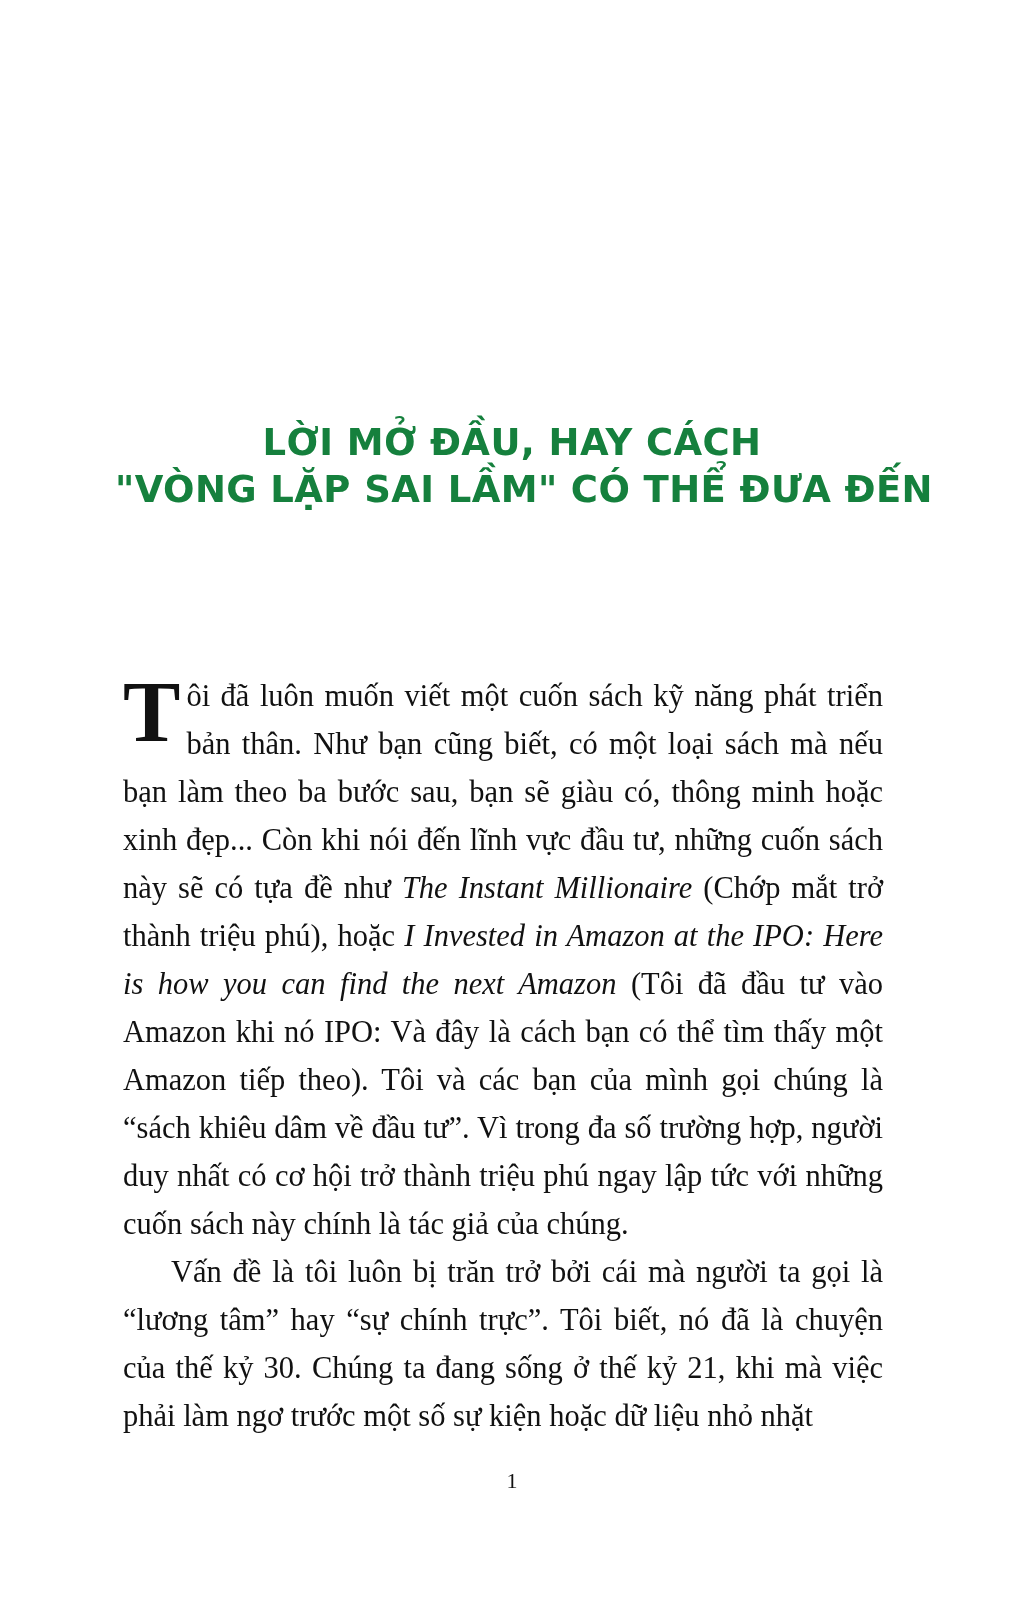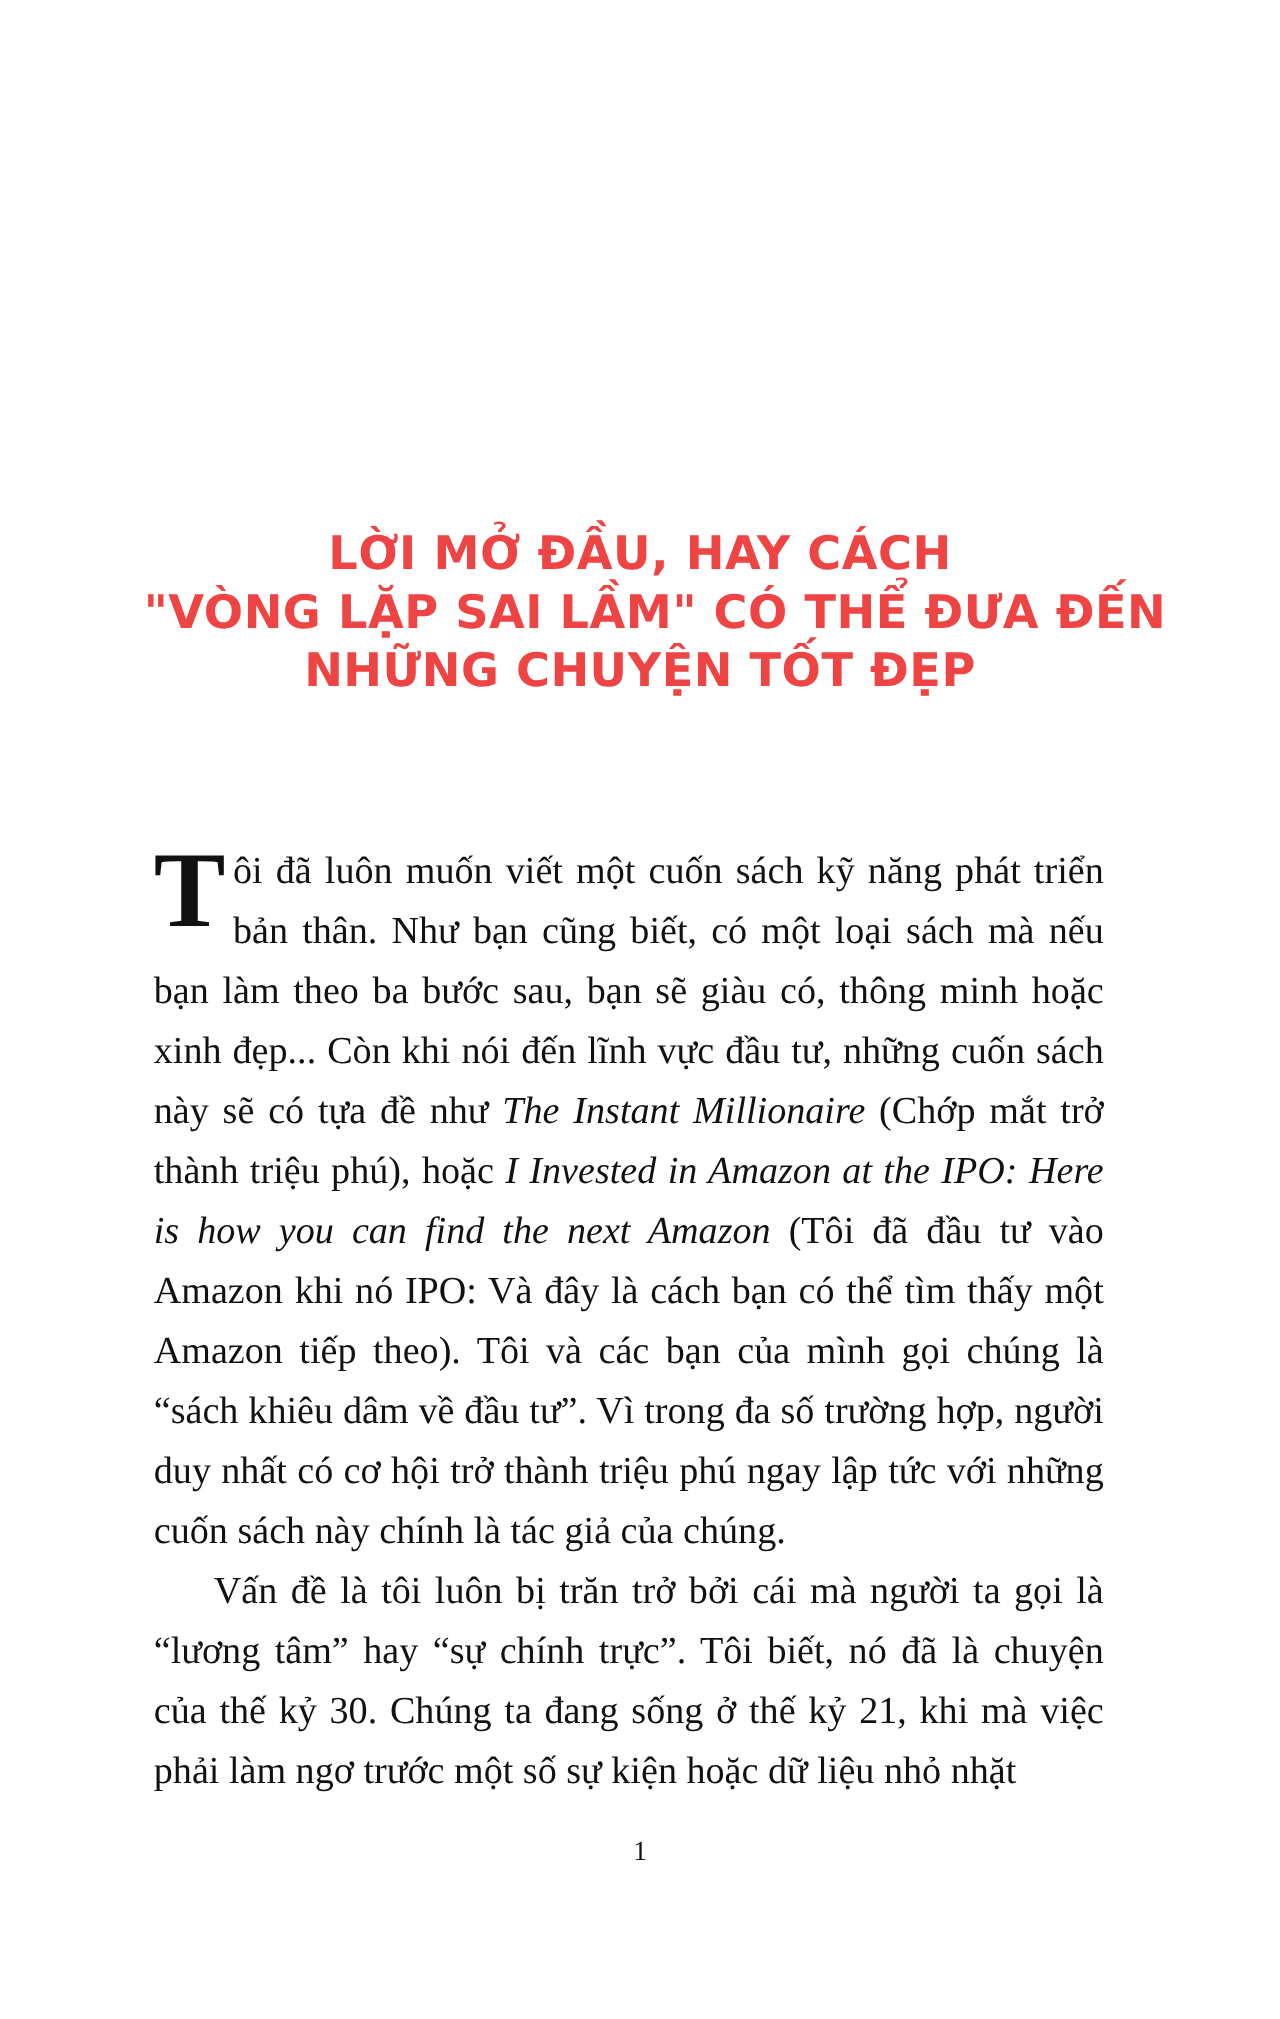--- a/index.html
+++ b/index.html
@@ -21,21 +21,21 @@
     position: absolute;
     left: 115px;
     top: 395px;
     width: 794px;
     text-align: center;
     font-family: "DejaVu Sans", sans-serif;
     font-weight: 700;
     font-size: 37px;
     line-height: 1.27;
     letter-spacing: 0.4px;
-    color: #ef4444;
+    color: #15803d;
     text-transform: uppercase;
   }
   .chapter-title .line {
     display: block;
     white-space: nowrap;
   }
   .body-text {
     position: absolute;
     left: 123px;
     top: 672px;
@@ -77,21 +77,20 @@
   }
 </style>
 </head>
 <body>
 
 <div class="page">
 
   <h1 class="chapter-title">
     <span class="line">LỜI MỞ ĐẦU, HAY CÁCH</span>
     <span class="line">"VÒNG LẶP SAI LẦM" CÓ THỂ ĐƯA ĐẾN</span>
-    <span class="line">NHỮNG CHUYỆN TỐT ĐẸP</span>
   </h1>
 
   <div class="body-text">
     <p><span class="dropcap">T</span><span>ôi đã luôn muốn viết một cuốn sách kỹ năng phát triển bản thân. Như bạn cũng biết, có một loại sách mà nếu bạn làm theo ba bước sau, bạn sẽ giàu có, thông minh hoặc xinh đẹp... Còn khi nói đến lĩnh vực đầu tư, những cuốn sách này sẽ có tựa đề như </span><span class="it">The Instant Millionaire</span><span> (Chớp mắt trở thành triệu phú), hoặc </span><span class="it">I Invested in Amazon at the IPO: Here is how you can find the next Amazon</span><span> (Tôi đã đầu tư vào Amazon khi nó IPO: Và đây là cách bạn có thể tìm thấy một Amazon tiếp theo). Tôi và các bạn của mình gọi chúng là “sách khiêu dâm về đầu tư”. Vì trong đa số trường hợp, người duy nhất có cơ hội trở thành triệu phú ngay lập tức với những cuốn sách này chính là tác giả của chúng.</span></p>
     <p class="indent">Vấn đề là tôi luôn bị trăn trở bởi cái mà người ta gọi là “lương tâm” hay “sự chính trực”. Tôi biết, nó đã là chuyện của thế kỷ 30. Chúng ta đang sống ở thế kỷ 21, khi mà việc phải làm ngơ trước một số sự kiện hoặc dữ liệu nhỏ nhặt</p>
   </div>
 
   <div class="page-number">1</div>
 
 </div>

